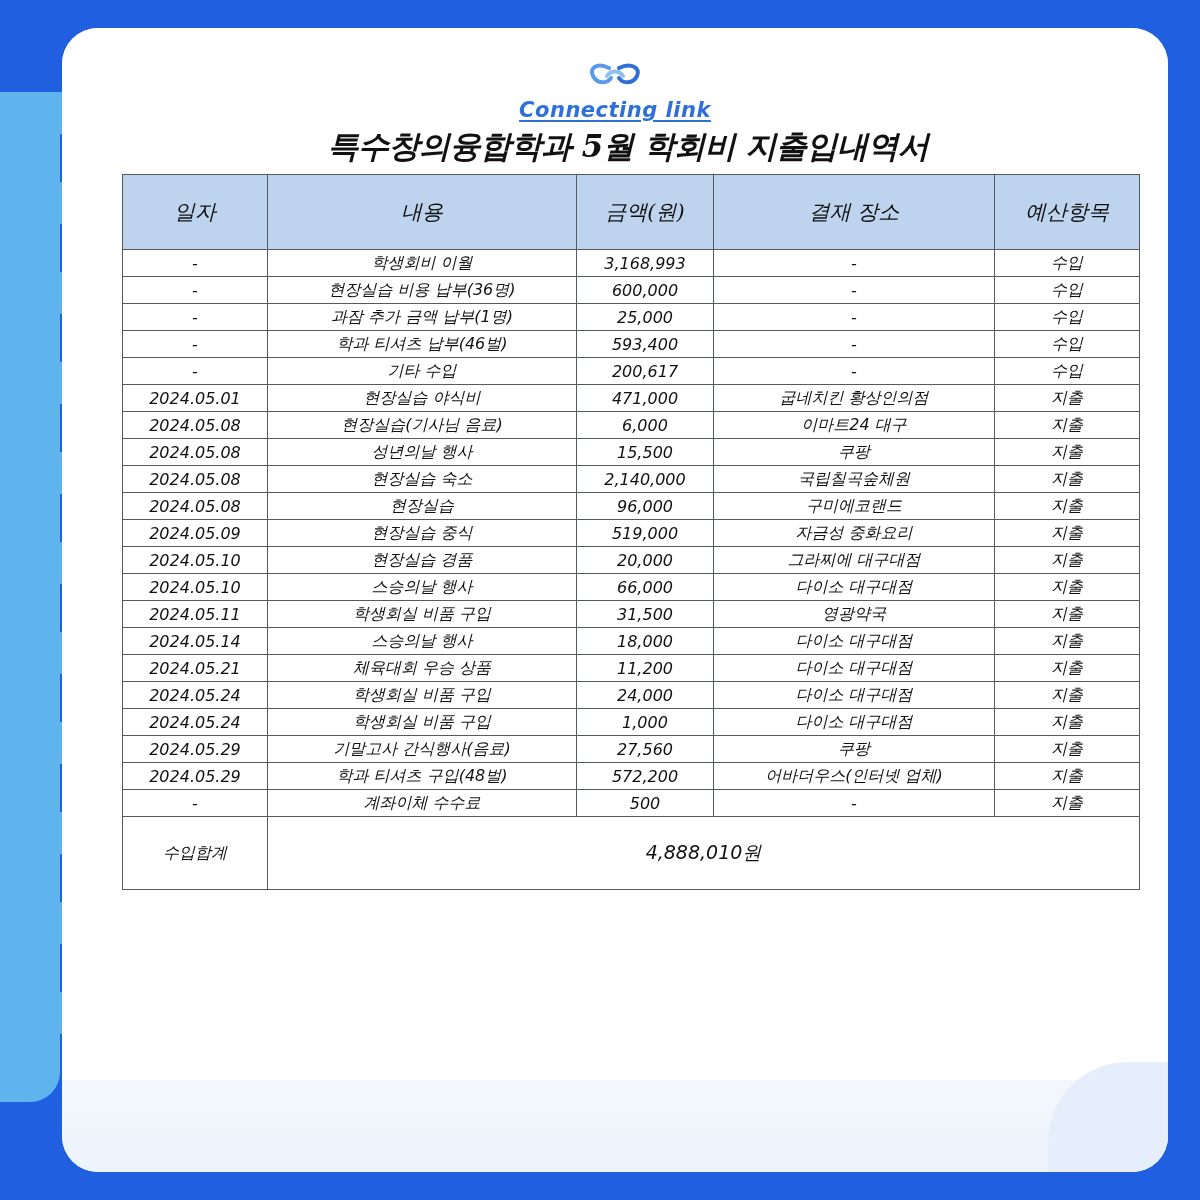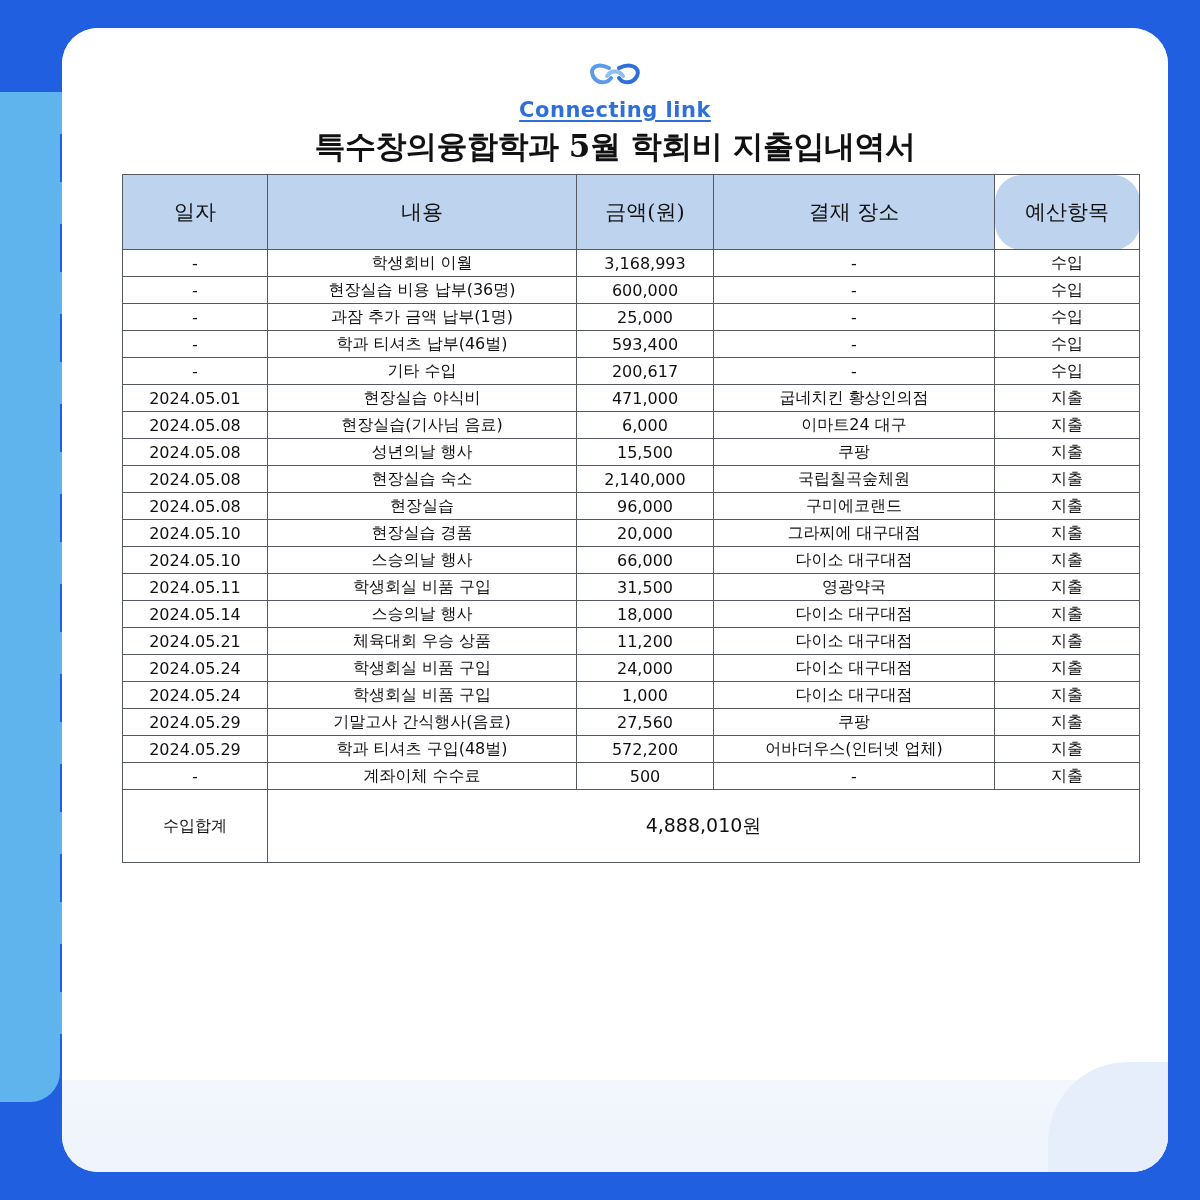--- a/index.html
+++ b/index.html
@@ -54,20 +54,21 @@
   }
   .card-inner {
     position: absolute;
     left: 0;
     top: 0;
     width: 1106px;
     height: 1144px;
     border-radius: 36px;
     overflow: hidden;
     background: linear-gradient(#ffffff 0%, #ffffff 92%, #f3f7fd 92%, #eef4fc 100%);
+    font-style: italic;
   }
   .corner-fold {
     position: absolute;
     right: 0;
     bottom: 0;
     width: 120px;
     height: 110px;
     background: #e7eefb;
     border-top-left-radius: 80px;
   }
@@ -92,21 +93,21 @@
     font-size: 21px;
     letter-spacing: 0.5px;
     color: #2e6fd8;
     text-decoration: underline;
     text-underline-offset: 3px;
   }
 
   .doc-title {
     position: absolute;
     top: 98px;
-    left: 0;
+    left: 13px;
     width: 1106px;
     text-align: center;
     font-family: "DejaVu Serif", serif;
     font-weight: bold;
     font-size: 31px;
     color: #111111;
     letter-spacing: -0.5px;
   }
 
   
@@ -199,21 +200,21 @@
       <div class="doc-title">특수창의융합학과 5월 학회비 지출입내역서</div>
 
       <div class="table-wrap">
         <table class="ledger">
           <thead>
             <tr>
               <th style="width:144px;">일자</th>
               <th style="width:308px;">내용</th>
               <th style="width:136px;">금액(원)</th>
               <th style="width:280px;">결재 장소</th>
-              <th style="width:144px;border-radius:27px;">예산항목</th>
+              <th style="width:144px;">예산항목</th>
             </tr>
           </thead>
           <tbody id="ledger-body">
               <tr>
                 <td class="c-date">-</td>
                 <td class="c-desc">학생회비 이월</td>
                 <td class="c-amt">3,168,993</td>
                 <td class="c-place">-</td>
                 <td class="c-cat">수입</td>
               </tr>
@@ -274,20 +275,27 @@
                 <td class="c-cat">지출</td>
               </tr>
               <tr>
                 <td class="c-date">2024.05.08</td>
                 <td class="c-desc">현장실습</td>
                 <td class="c-amt">96,000</td>
                 <td class="c-place">구미에코랜드</td>
                 <td class="c-cat">지출</td>
               </tr>
               <tr>
+                <td class="c-date">2024.05.09</td>
+                <td class="c-desc">현장실습 중식</td>
+                <td class="c-amt">519,000</td>
+                <td class="c-place">자금성 중화요리</td>
+                <td class="c-cat">지출</td>
+              </tr>
+              <tr>
                 <td class="c-date">2024.05.10</td>
                 <td class="c-desc">현장실습 경품</td>
                 <td class="c-amt">20,000</td>
                 <td class="c-place">그라찌에 대구대점</td>
                 <td class="c-cat">지출</td>
               </tr>
               <tr>
                 <td class="c-date">2024.05.10</td>
                 <td class="c-desc">스승의날 행사</td>
                 <td class="c-amt">66,000</td>

